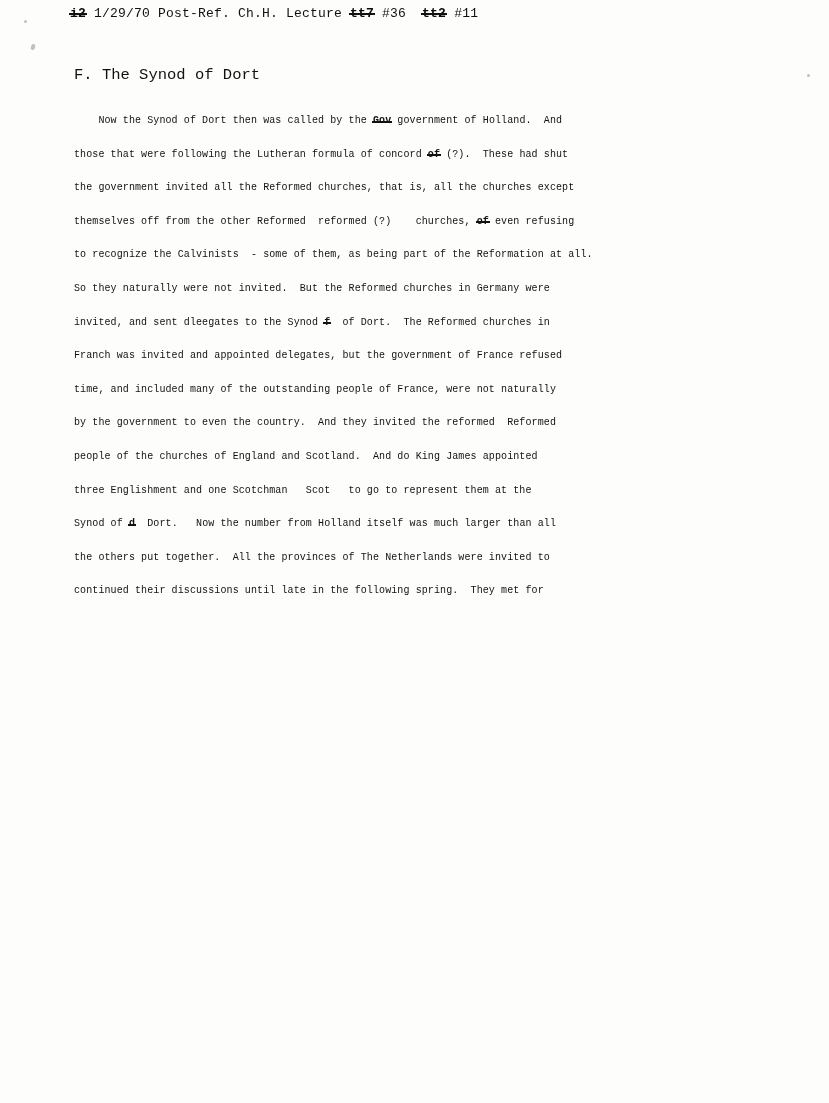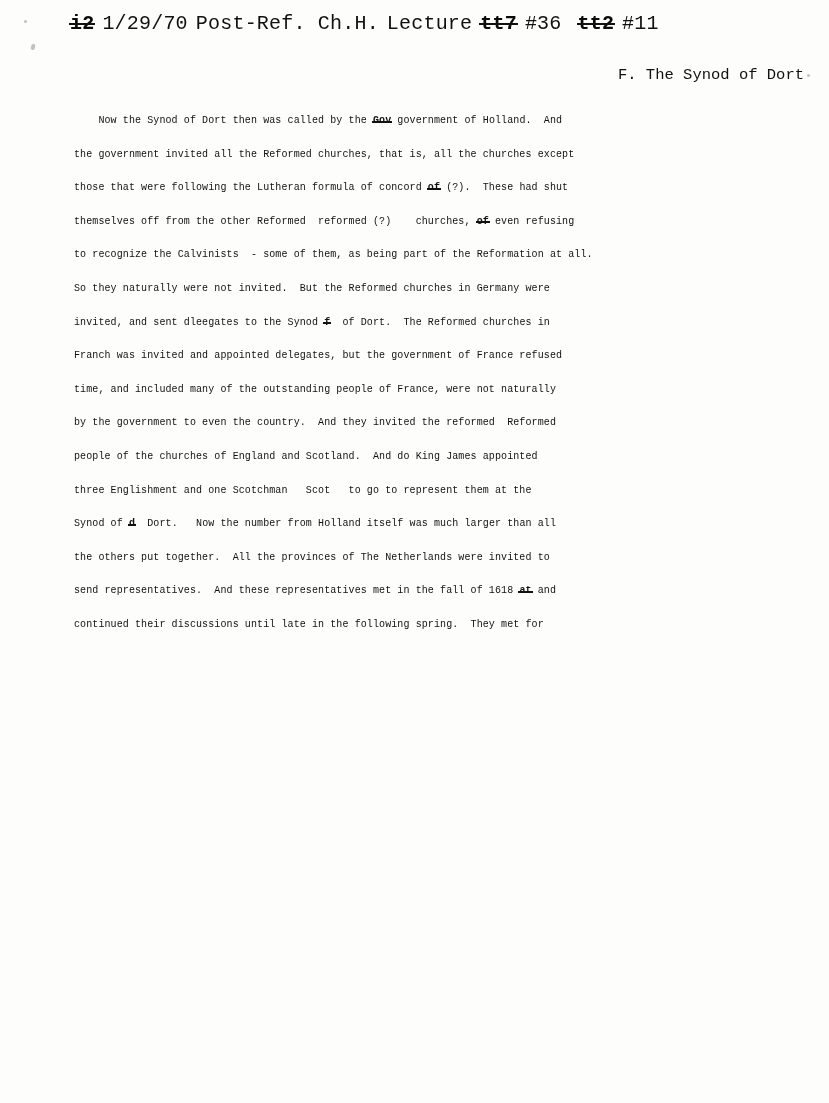--- a/index.html
+++ b/index.html
@@ -23,23 +23,23 @@
     border-radius: 50%;
     opacity: .55;
   }
   .speck.s1 { left: 24px;  top: 20px;  width: 3px; height: 3px; }
   .speck.s2 { left: 31px;  top: 44px;  width: 4px; height: 6px; transform: rotate(18deg); border-radius: 40%; }
   .speck.s3 { left: 807px; top: 74px;  width: 3px; height: 3px; }
 
   .header {
     position: absolute;
     left: 70px;
-    top: 12px;
+    top: 6px;
     white-space: nowrap;
-    font-size: 20px;
+    font-size: 13px;
     letter-spacing: .2px;
   }
   .header .struck {
     position: relative;
     font-weight: bold;
     color: #0b0b0b;
   }
   .header .struck::after {
     content: "";
     position: absolute;
@@ -53,21 +53,20 @@
   .body {
     position: absolute;
     left: 74px;
     top: 66px;
     width: 730px;
   }
   .sect-title {
     font-size: 15.5px;
     margin: 0 0 20px 0;
     white-space: nowrap;
-    text-align: right;
   }
 
   p.line {
     margin: 0;
     font-size: 10px;
     line-height: 33.6px;
     white-space: pre-wrap;
     letter-spacing: .1px;
   }
   .strike {
@@ -93,31 +92,30 @@
   <span class="speck s3"></span>
 
   <div class="header">
     <span class="struck">i2</span><span class="sp"></span><span>1/29/70</span><span class="sp"></span><span>Post-Ref. Ch.H.</span><span class="sp"></span><span>Lecture</span><span class="sp"></span><span class="struck">tt7</span><span class="sp"></span><span>#36</span><span class="sp"></span><span class="sp"></span><span class="struck">tt2</span><span class="sp"></span><span>#11</span>
   </div>
 
   <div class="body">
     <p class="sect-title">F.  The Synod of Dort</p>
     <div id="lines">
         <p class="line">    Now the Synod of Dort then was called by the <span class="strike">Gov</span> government of Holland.  And</p>
+        <p class="line">those that were following the Lutheran formula of concord <span class="strike">of</span> (?).  These had shut</p>
         <p class="line">the government invited all the Reformed churches, that is, all the churches except</p>
-        <p class="line">those that were following the Lutheran formula of concord <span class="strike">of</span> (?).  These had shut</p>
         <p class="line">themselves off from the other Reformed  reformed (?)    churches, <span class="strike">of</span> even refusing</p>
         <p class="line">to recognize the Calvinists  - some of them, as being part of the Reformation at all.</p>
         <p class="line">So they naturally were not invited.  But the Reformed churches in Germany were</p>
         <p class="line">invited, and sent dleegates to the Synod <span class="strike">f</span>  of Dort.  The Reformed churches in</p>
         <p class="line">Franch was invited and appointed delegates, but the government of France refused</p>
         <p class="line">time, and included many of the outstanding people of France, were not naturally</p>
         <p class="line">by the government to even the country.  And they invited the reformed  Reformed</p>
         <p class="line">people of the churches of England and Scotland.  And do King James appointed</p>
         <p class="line">three Englishment and one Scotchman   Scot   to go to represent them at the</p>
         <p class="line">Synod of <span class="strike">d</span>  Dort.   Now the number from Holland itself was much larger than all</p>
         <p class="line">the others put together.  All the provinces of The Netherlands were invited to</p>
-        <p class="line">send representatives.  And these representatives met in the fall of 1618 <span class="strike">at</span> and</p>
         <p class="line">continued their discussions until late in the following spring.  They met for</p>
       </div>
   </div>
 
 </div>
 
 </body></html>

